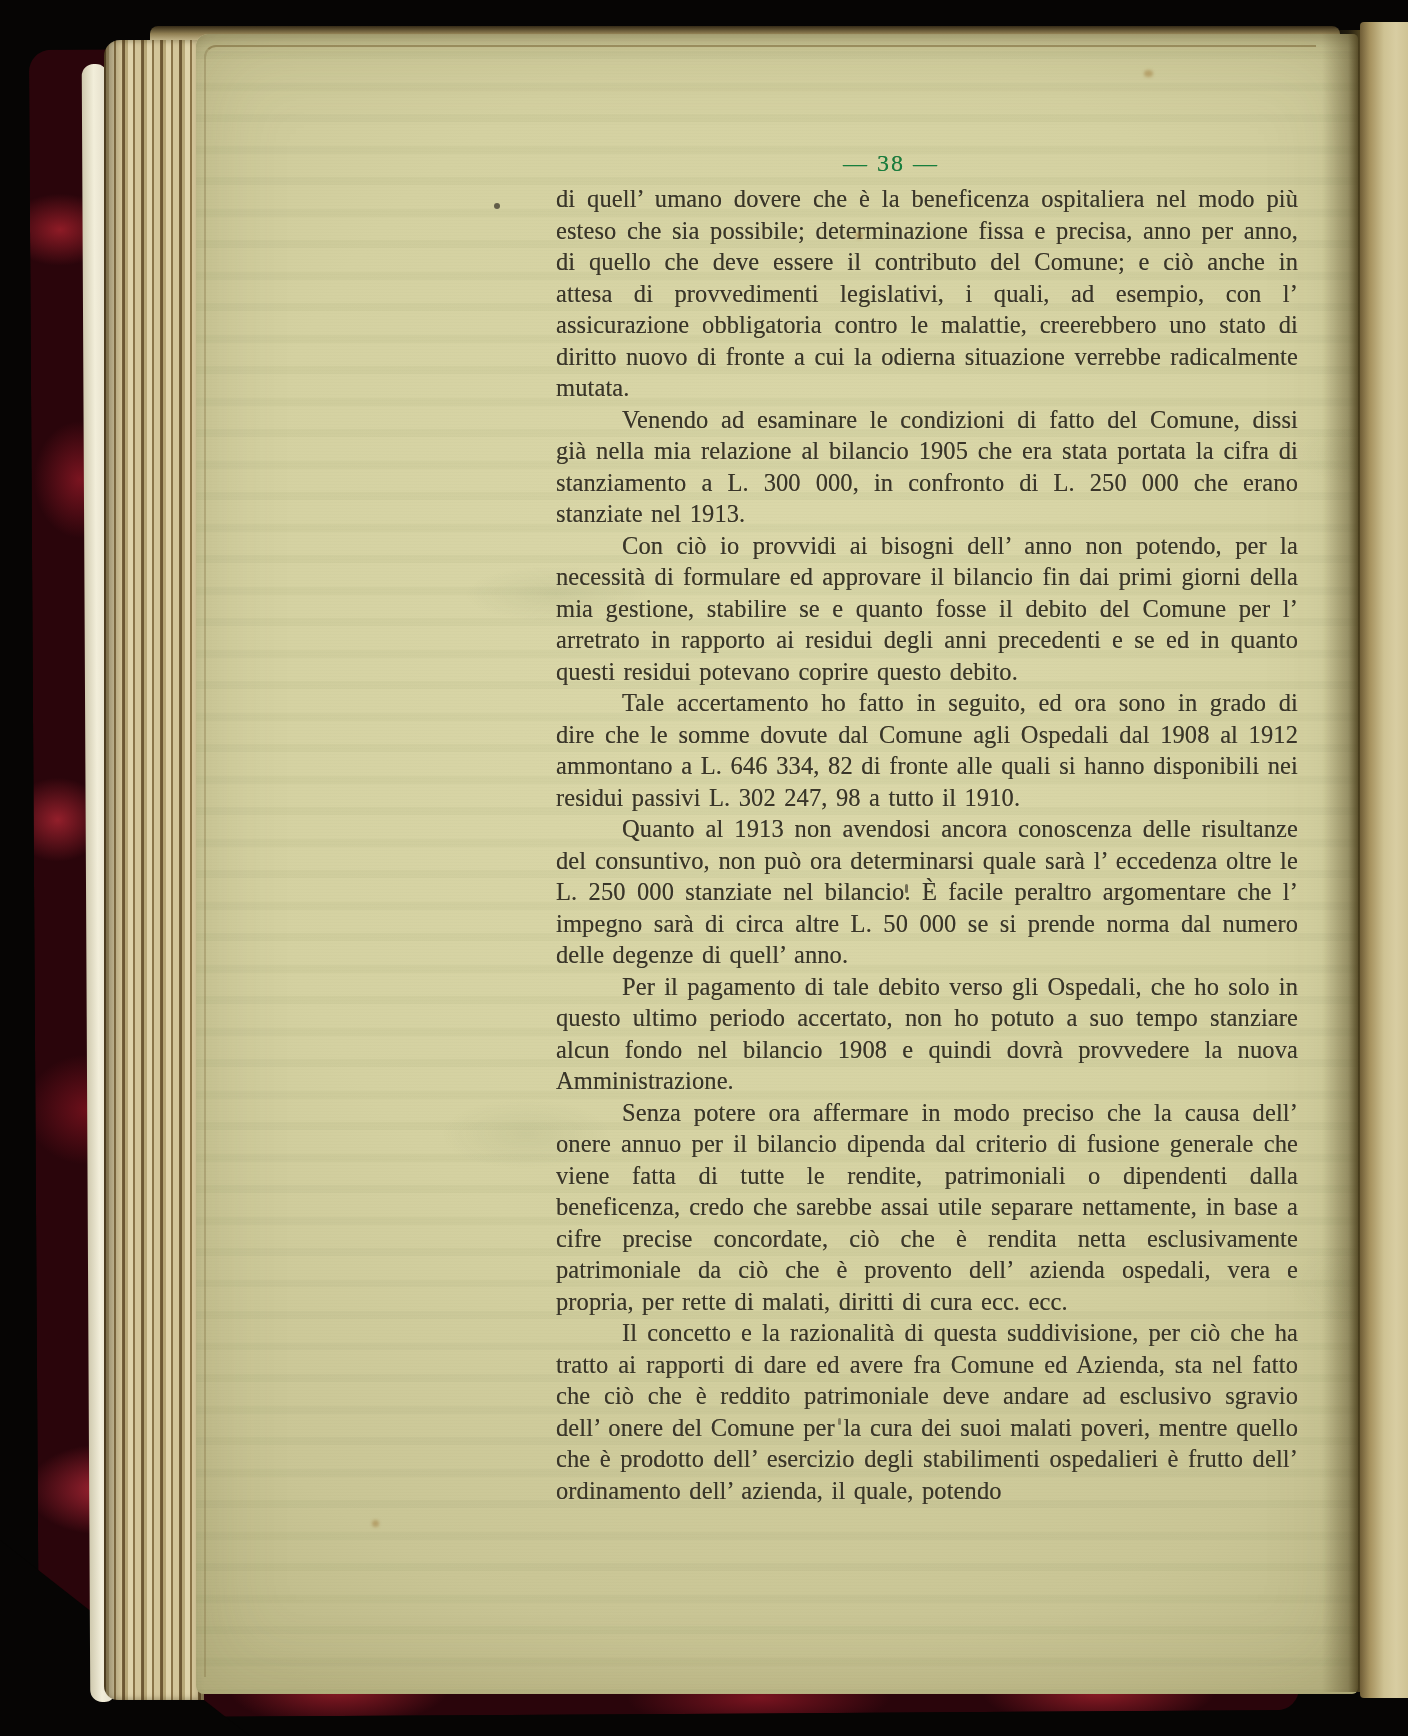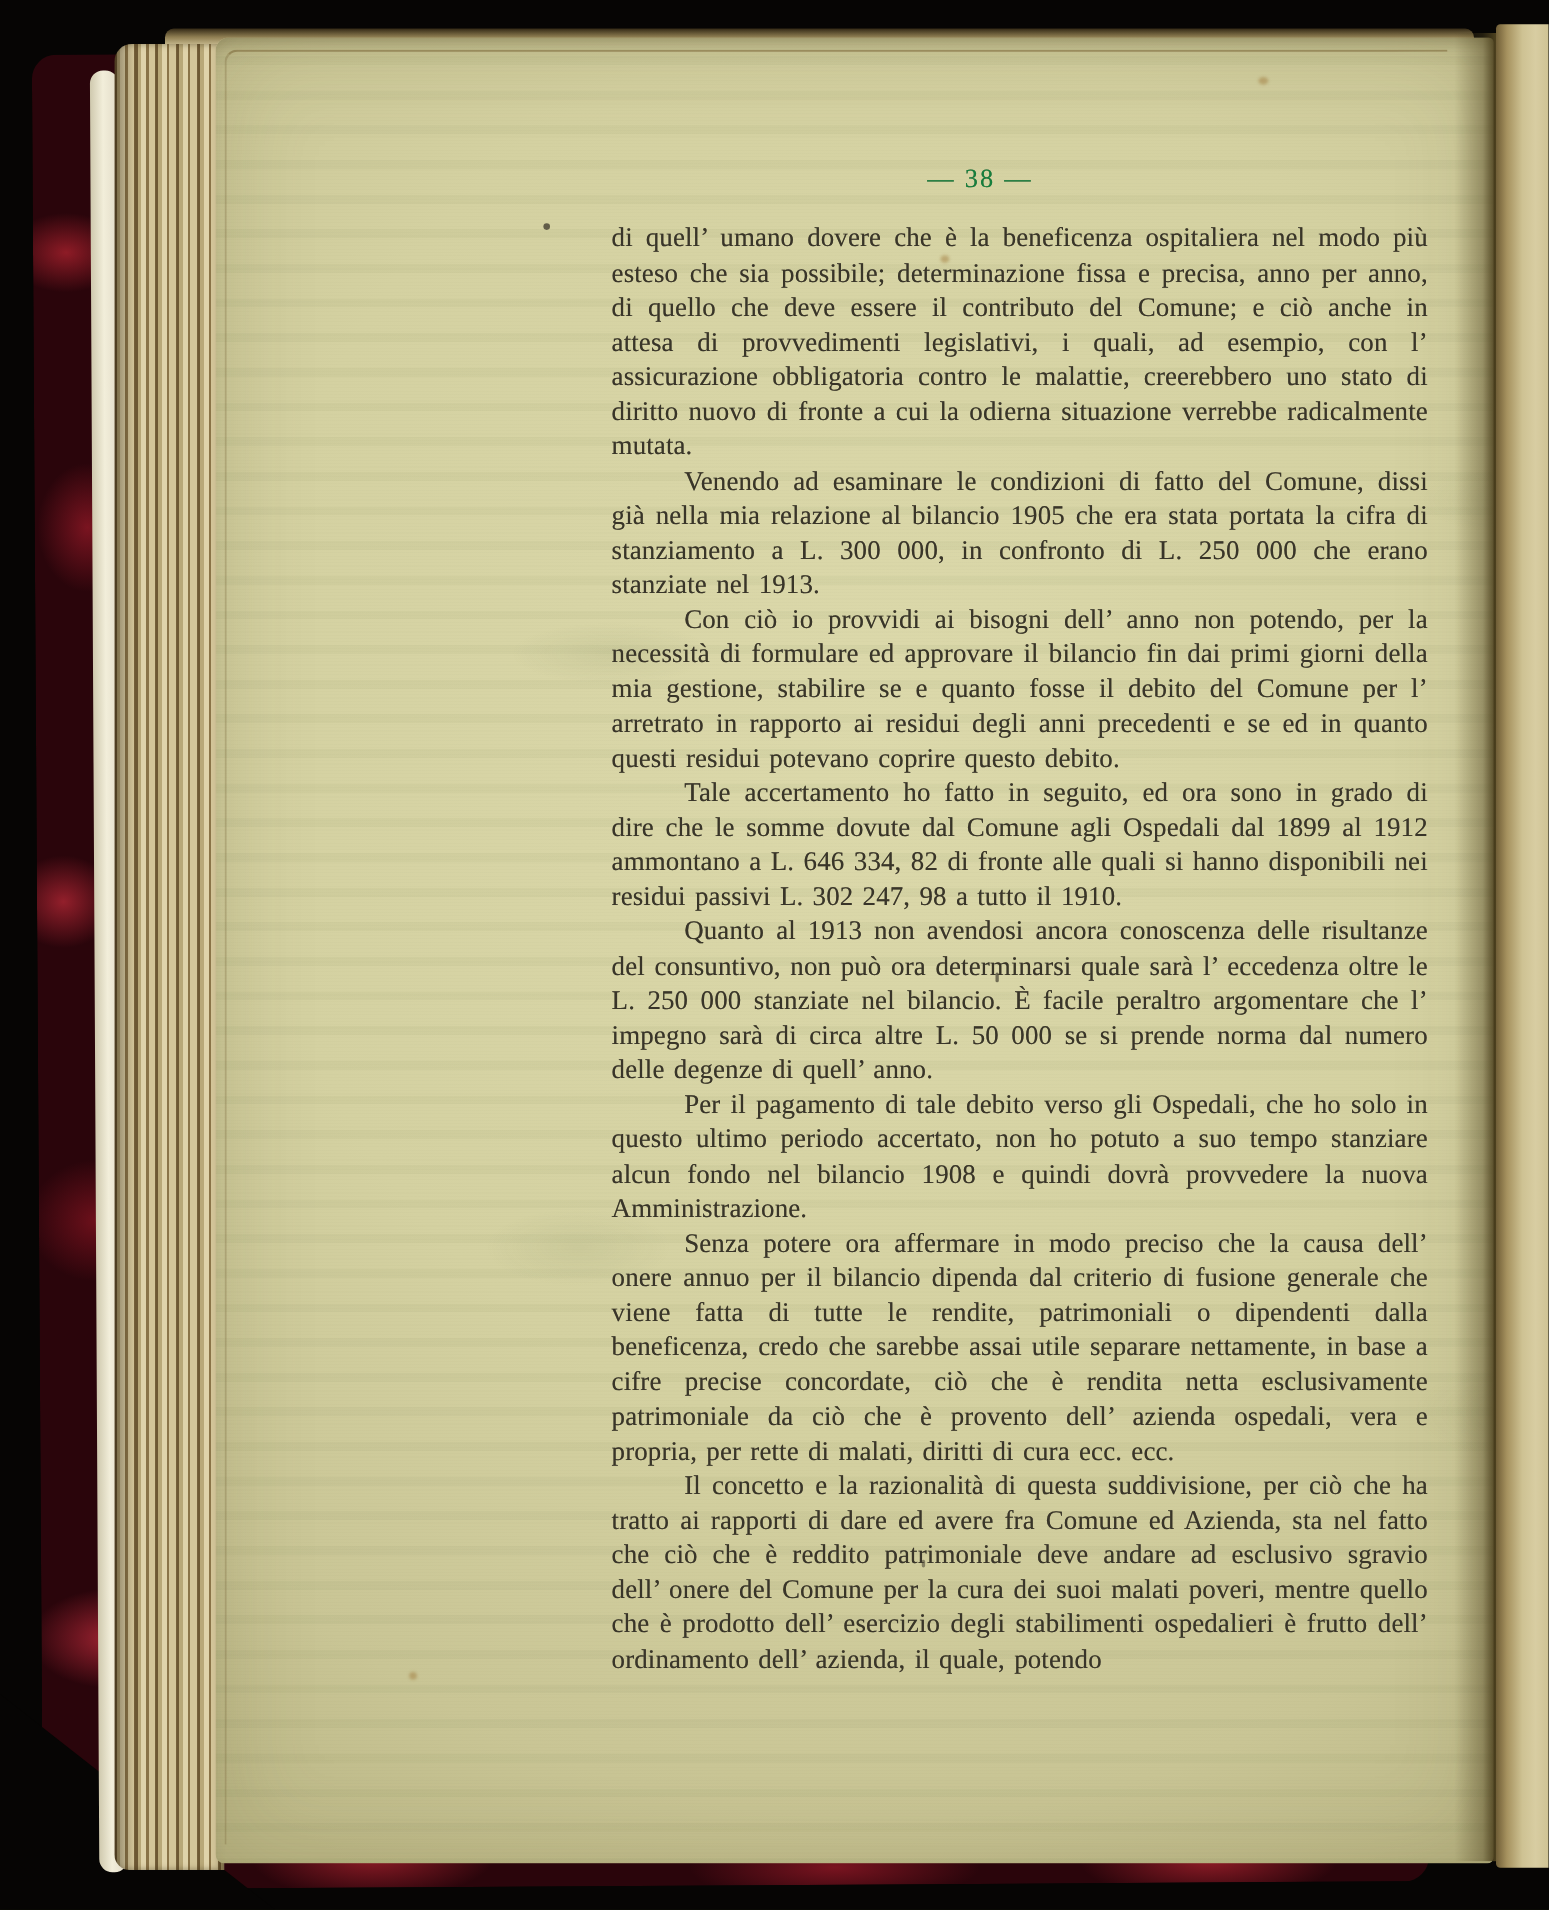--- a/index.html
+++ b/index.html
@@ -88,21 +88,21 @@
     left:1360px; top:22px; width:48px; height:1676px; border-radius:4px 0 0 4px;
     background:linear-gradient(90deg,#6f5d36 0,#a6925f 10px,#cec293 24px,#d8cda2 36px,#cfc394 100%);
   }
 
   
   .pageno {
     left:520px; top:150px; width:742px; text-align:center;
     font-size:24px; letter-spacing:2px; color:#15803d;
     text-shadow:0 0 .5px rgba(45,42,30,.55);
   }
-  .textblock { left:556px; top:201px; width:742px; }
+  .textblock { left:556px; top:183px; width:742px; }
   .textblock p {
     margin:0; text-align:justify; font-size:24.5px; line-height:31.5px;
     color:#393529; word-spacing:2.2px; letter-spacing:.1px;
     text-shadow:0 0 .5px rgba(45,42,30,.5);
   }
   .textblock p.indent { text-indent:66px; }
 
   
   .speck { border-radius:50%; background:#454032; }
   .s1 { left:494px; top:203px; width:6px; height:6px; opacity:.8; }
@@ -130,21 +130,21 @@
 
   <div class="layer gutter"></div>
   <div class="layer facing-page"></div>
 
   <div class="layer pageno">— 38 —</div>
 
   <div class="layer textblock">
     <p class="noindent">di quell’ umano dovere che è la beneficenza ospitaliera nel modo più esteso che sia possibile; determinazione fissa e precisa, anno per anno, di quello che deve essere il contributo del Comune; e ciò anche in attesa di provvedimenti legislativi, i quali, ad esempio, con l’ assicurazione obbligatoria contro le malattie, creerebbero uno stato di diritto nuovo di fronte a cui la odierna situazione verrebbe radicalmente mutata.</p>
     <p class="indent">Venendo ad esaminare le condizioni di fatto del Comune, dissi già nella mia relazione al bilancio 1905 che era stata portata la cifra di stanziamento a L. 300 000, in confronto di L. 250 000 che erano stanziate nel 1913.</p>
     <p class="indent">Con ciò io provvidi ai bisogni dell’ anno non potendo, per la necessità di formulare ed approvare il bilancio fin dai primi giorni della mia gestione, stabilire se e quanto fosse il debito del Comune per l’ arretrato in rapporto ai residui degli anni precedenti e se ed in quanto questi residui potevano coprire questo debito.</p>
-    <p class="indent">Tale accertamento ho fatto in seguito, ed ora sono in grado di dire che le somme dovute dal Comune agli Ospedali dal 1899 al 1912 ammontano a L. 646 334, 82 di fronte alle quali si hanno disponibili nei residui passivi L. 302 247, 98 a tutto il 1910.</p>
+    <p class="indent">Tale accertamento ho fatto in seguito, ed ora sono in grado di dire che le somme dovute dal Comune agli Ospedali dal 1908 al 1912 ammontano a L. 646 334, 82 di fronte alle quali si hanno disponibili nei residui passivi L. 302 247, 98 a tutto il 1910.</p>
     <p class="indent">Quanto al 1913 non avendosi ancora conoscenza delle risultanze del consuntivo, non può ora determinarsi quale sarà l’ eccedenza oltre le L. 250 000 stanziate nel bilancio. È facile peraltro argomentare che l’ impegno sarà di circa altre L. 50 000 se si prende norma dal numero delle degenze di quell’ anno.</p>
     <p class="indent">Per il pagamento di tale debito verso gli Ospedali, che ho solo in questo ultimo periodo accertato, non ho potuto a suo tempo stanziare alcun fondo nel bilancio 1908 e quindi dovrà provvedere la nuova Amministrazione.</p>
     <p class="indent">Senza potere ora affermare in modo preciso che la causa dell’ onere annuo per il bilancio dipenda dal criterio di fusione generale che viene fatta di tutte le rendite, patrimoniali o dipendenti dalla beneficenza, credo che sarebbe assai utile separare nettamente, in base a cifre precise concordate, ciò che è rendita netta esclusivamente patrimoniale da ciò che è provento dell’ azienda ospedali, vera e propria, per rette di malati, diritti di cura ecc. ecc.</p>
     <p class="indent">Il concetto e la razionalità di questa suddivisione, per ciò che ha tratto ai rapporti di dare ed avere fra Comune ed Azienda, sta nel fatto che ciò che è reddito patrimoniale deve andare ad esclusivo sgravio dell’ onere del Comune per la cura dei suoi malati poveri, mentre quello che è prodotto dell’ esercizio degli stabilimenti ospedalieri è frutto dell’ ordinamento dell’ azienda, il quale, potendo</p>
   </div>
 
   <div class="layer speck s1"></div>
   <div class="layer speck s2"></div>
   <div class="layer speck s3"></div>
   <div class="layer fox f1"></div>

